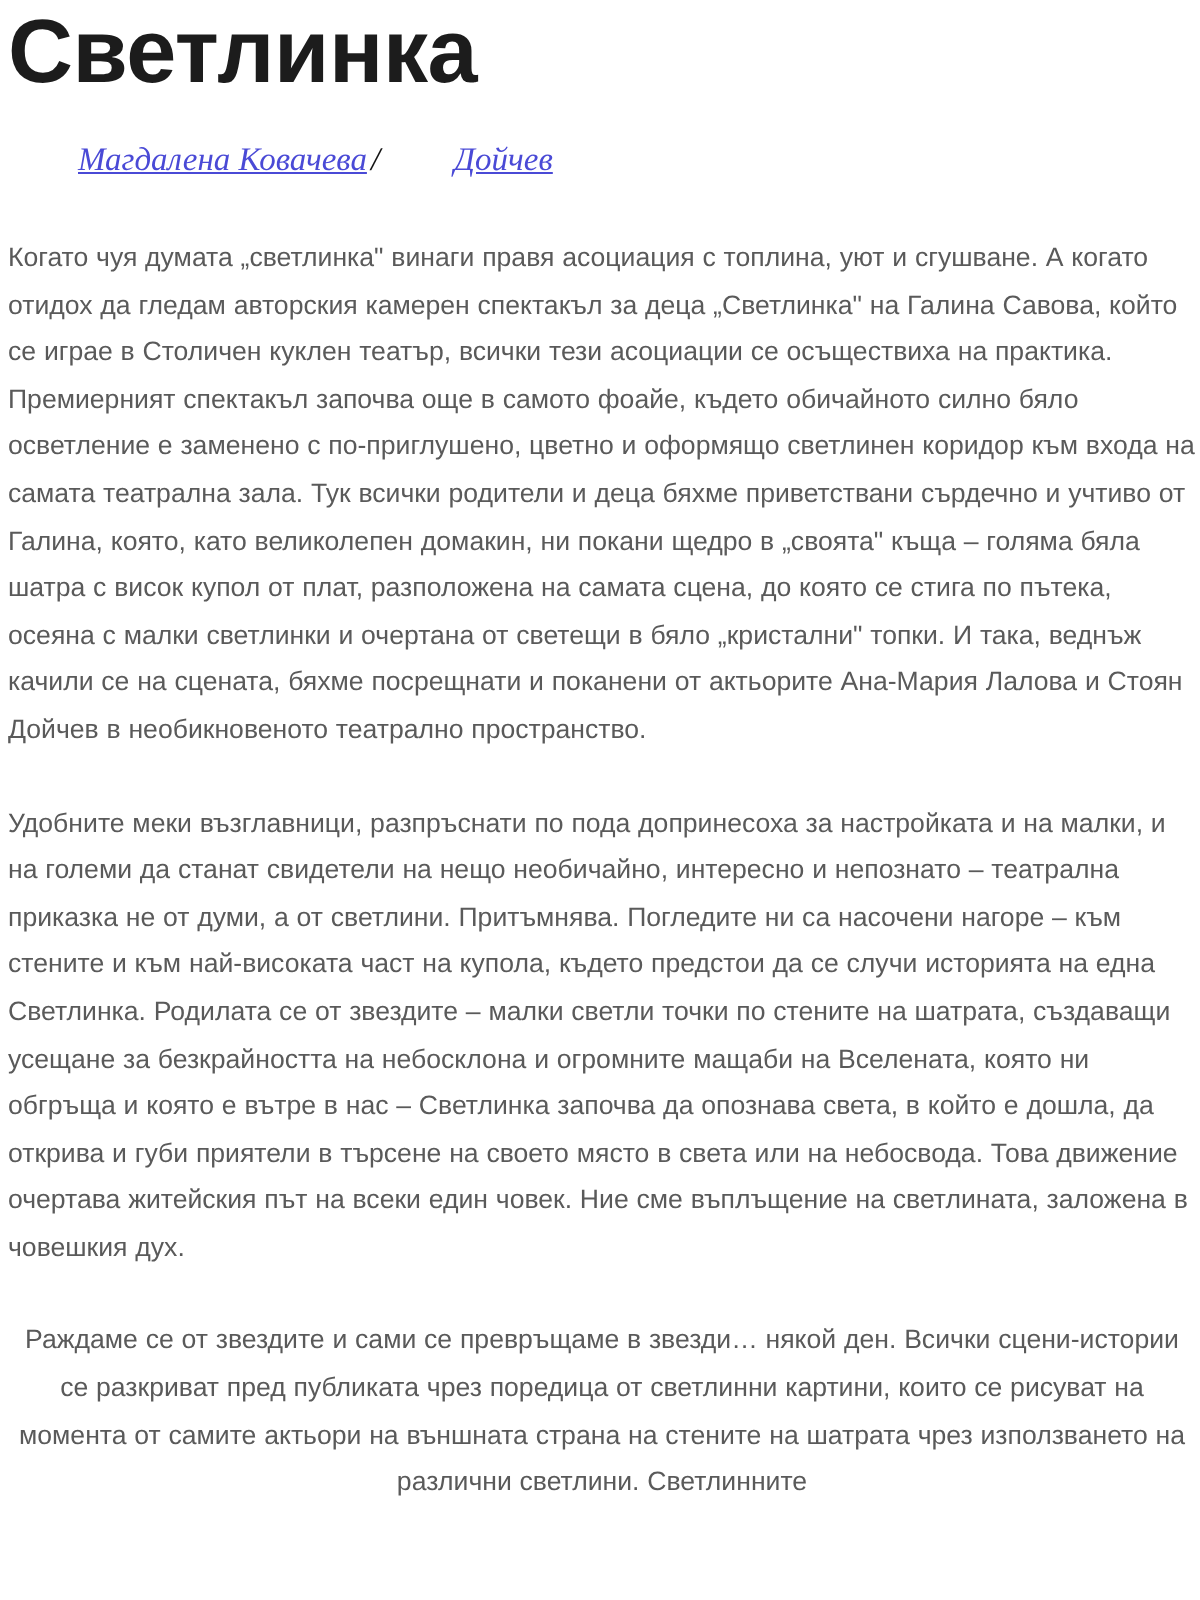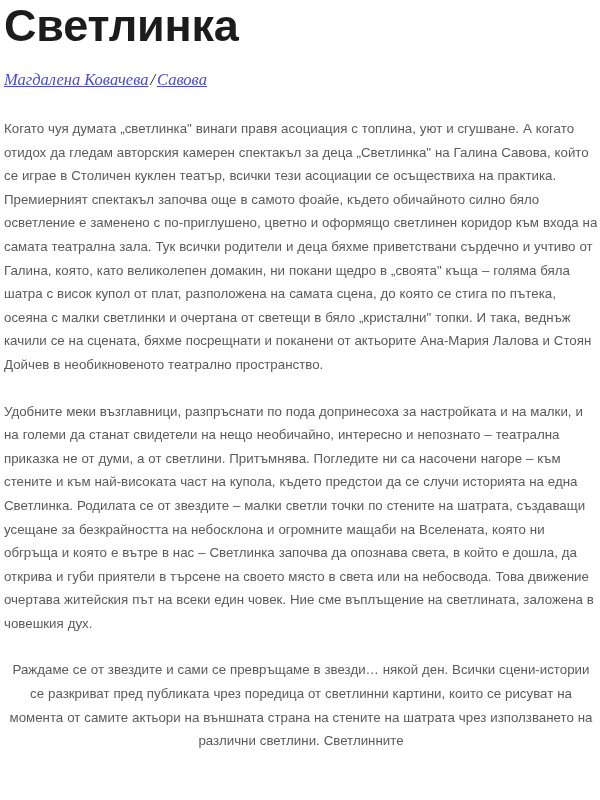--- a/index.html
+++ b/index.html
@@ -45,20 +45,21 @@
     line-height: 20px;
     color: #111111;
     margin: 20px 0 0 0;
     padding: 0;
     white-space: nowrap;
   }
   .byline a {
     color: #4a4ad6;
     text-decoration: underline;
     text-underline-offset: 1px;
+    margin-left: 35px;
   }
   .byline .sep {
     color: #111111;
     font-style: italic;
     padding: 0 2px;
   }
 
   
   .body-copy {
     margin-top: 27px;
@@ -79,21 +80,21 @@
   }
 </style>
 </head>
 <body>
 
 <div class="page">
 
   <h1 class="article-title">Светлинка</h1>
 
   <div class="byline">
-    <a href="#">Магдалена Ковачева</a><span class="sep">/</span><a href="#">Савова</a>
+    <a href="#">Магдалена Ковачева</a><span class="sep">/</span><a href="#">Дойчев</a>
   </div>
 
   <div class="body-copy">
     <p>Когато чуя думата „светлинка" винаги правя асоциация с топлина, уют и сгушване. А когато отидох да гледам авторския камерен спектакъл за деца „Светлинка" на Галина Савова, който се играе в Столичен куклен театър, всички тези асоциации се осъществиха на практика. Премиерният спектакъл започва още в самото фоайе, където обичайното силно бяло осветление е заменено с по-приглушено, цветно и оформящо светлинен коридор към входа на самата театрална зала. Тук всички родители и деца бяхме приветствани сърдечно и учтиво от Галина, която, като великолепен домакин, ни покани щедро в „своята" къща – голяма бяла шатра с висок купол от плат, разположена на самата сцена, до която се стига по пътека, осеяна с малки светлинки и очертана от светещи в бяло „кристални" топки. И така, веднъж качили се на сцената, бяхме посрещнати и поканени от актьорите Ана-Мария Лалова и Стоян Дойчев в необикновеното театрално пространство.</p>
     <p>Удобните меки възглавници, разпръснати по пода допринесоха за настройката и на малки, и на големи да станат свидетели на нещо необичайно, интересно и непознато – театрална приказка не от думи, а от светлини. Притъмнява. Погледите ни са насочени нагоре – към стените и към най-високата част на купола, където предстои да се случи историята на една Светлинка. Родилата се от звездите – малки светли точки по стените на шатрата, създаващи усещане за безкрайността на небосклона и огромните мащаби на Вселената, която ни обгръща и която е вътре в нас – Светлинка започва да опознава света, в който е дошла, да открива и губи приятели в търсене на своето място в света или на небосвода. Това движение очертава житейския път на всеки един човек. Ние сме въплъщение на светлината, заложена в човешкия дух.</p>
     <p>Раждаме се от звездите и сами се превръщаме в звезди… някой ден. Всички сцени-истории се разкриват пред публиката чрез поредица от светлинни картини, които се рисуват на момента от самите актьори на външната страна на стените на шатрата чрез използването на различни светлини. Светлинните</p>
   </div>
 
 </div>
 

